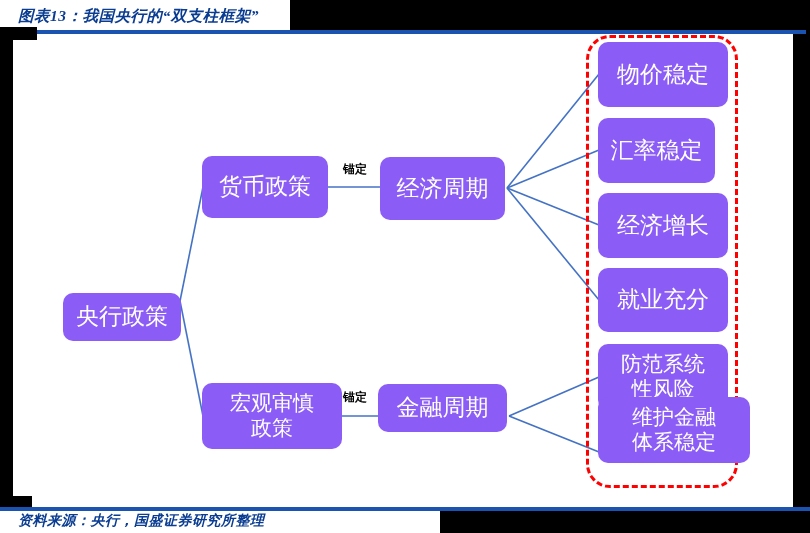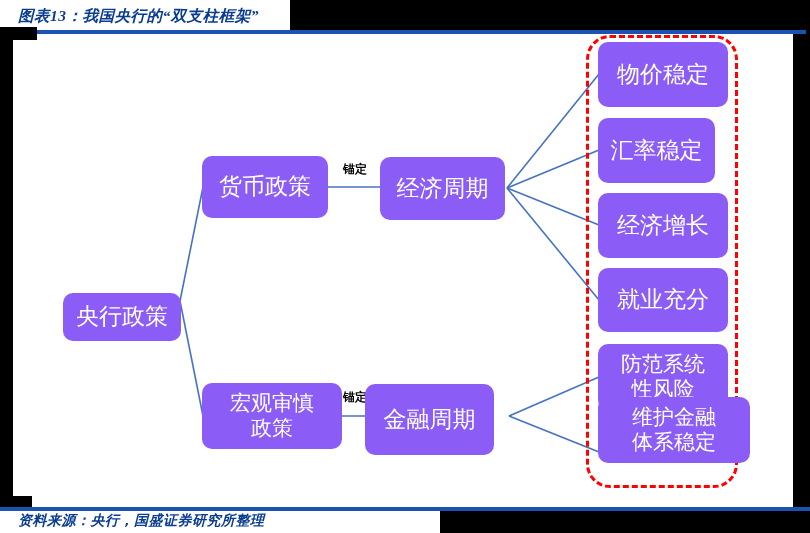--- a/index.html
+++ b/index.html
@@ -37,21 +37,21 @@
     border-radius:10px;display:flex;align-items:center;justify-content:center;
     text-align:center;white-space:pre-line;line-height:1.18;
     font-family:"Liberation Serif",serif;
   }
   .f23{font-size:23px;}
   .f21{font-size:21px;}
   #node-root{left:63px;top:269px;width:118px;height:48px;margin-top:24px;}
   #node-monetary{left:202px;top:156px;width:126px;height:62px;}
   #node-econ-cycle{left:380px;top:157px;width:125px;height:63px;}
   #node-macropru{left:202px;top:383px;width:140px;height:66px;}
-  #node-fin-cycle{left:365px;top:384px;width:129px;height:71px;}
+  #node-fin-cycle{left:378px;top:384px;width:129px;height:48px;}
   #goal-0{left:598px;top:42px;width:130px;height:65px;}
   #goal-1{left:598px;top:118px;width:117px;height:65px;}
   #goal-2{left:598px;top:193px;width:130px;height:65px;}
   #goal-3{left:598px;top:268px;width:130px;height:64px;}
   #goal-4{left:598px;top:344px;width:130px;height:66px;}
   #goal-5{left:598px;top:397px;width:152px;height:66px;}
   
   .anchor{
     position:absolute;width:44px;text-align:center;color:#000000;
     font-size:12px;font-weight:bold;font-family:"Liberation Serif",serif;

